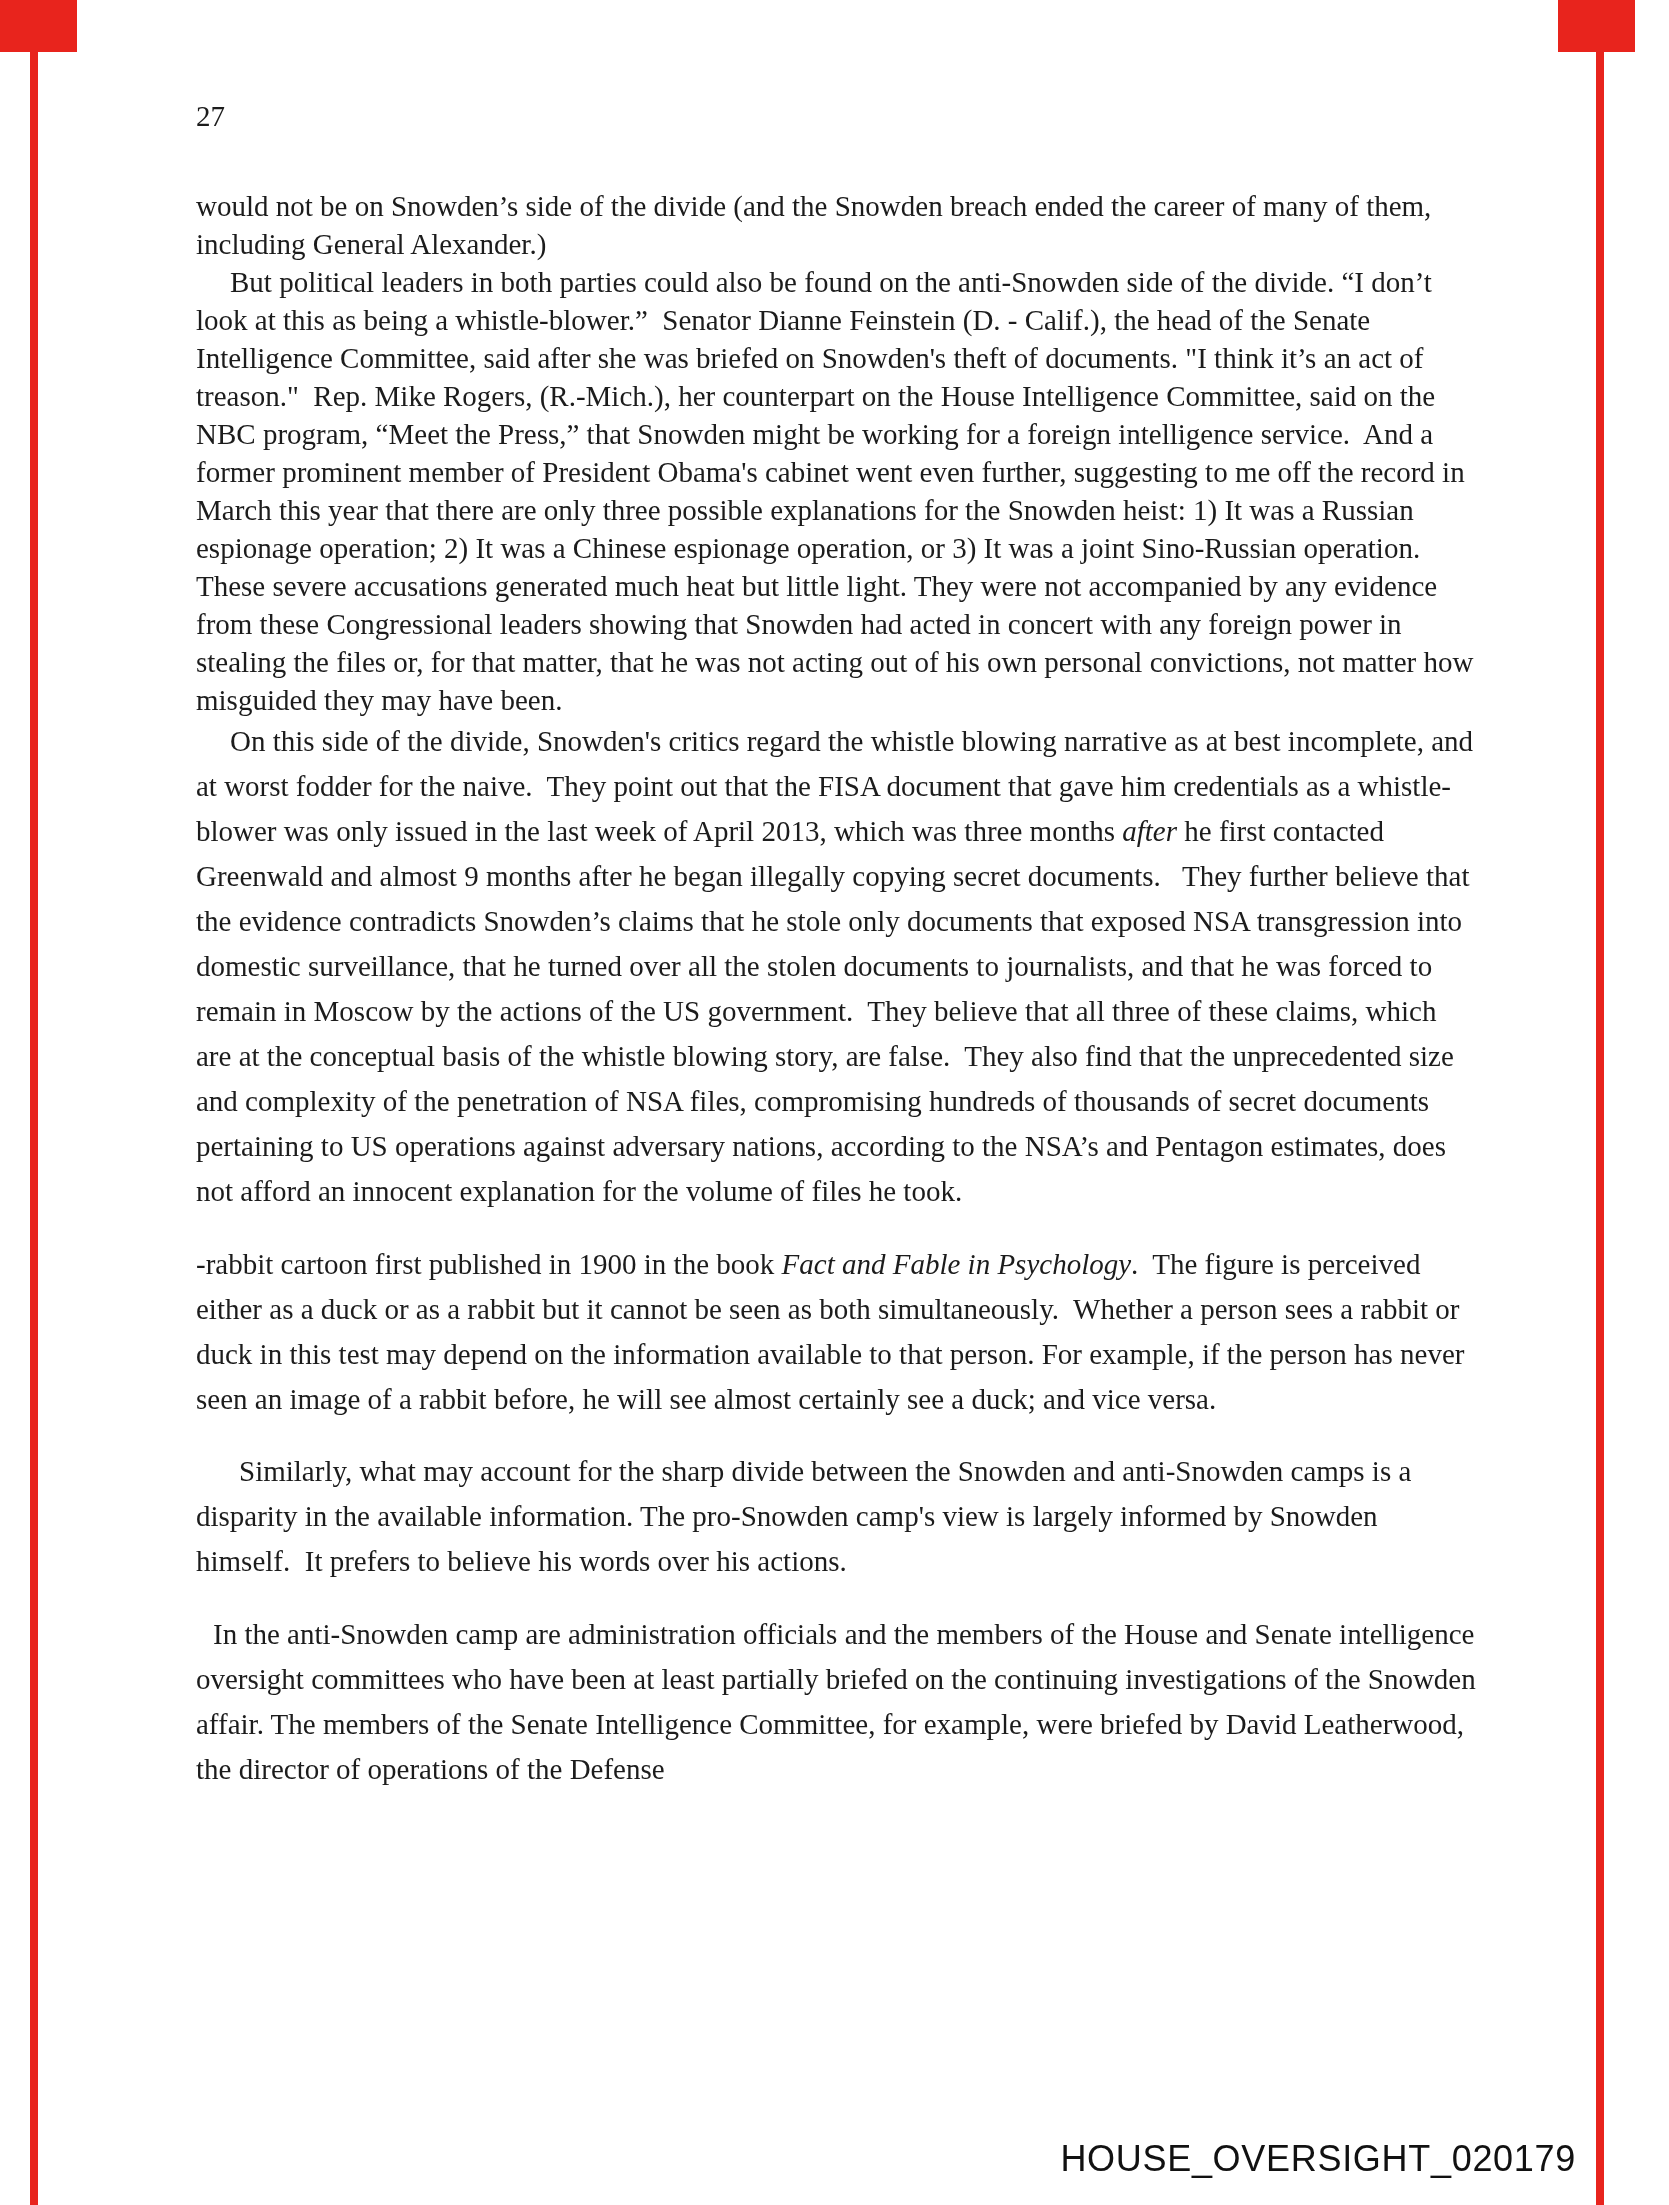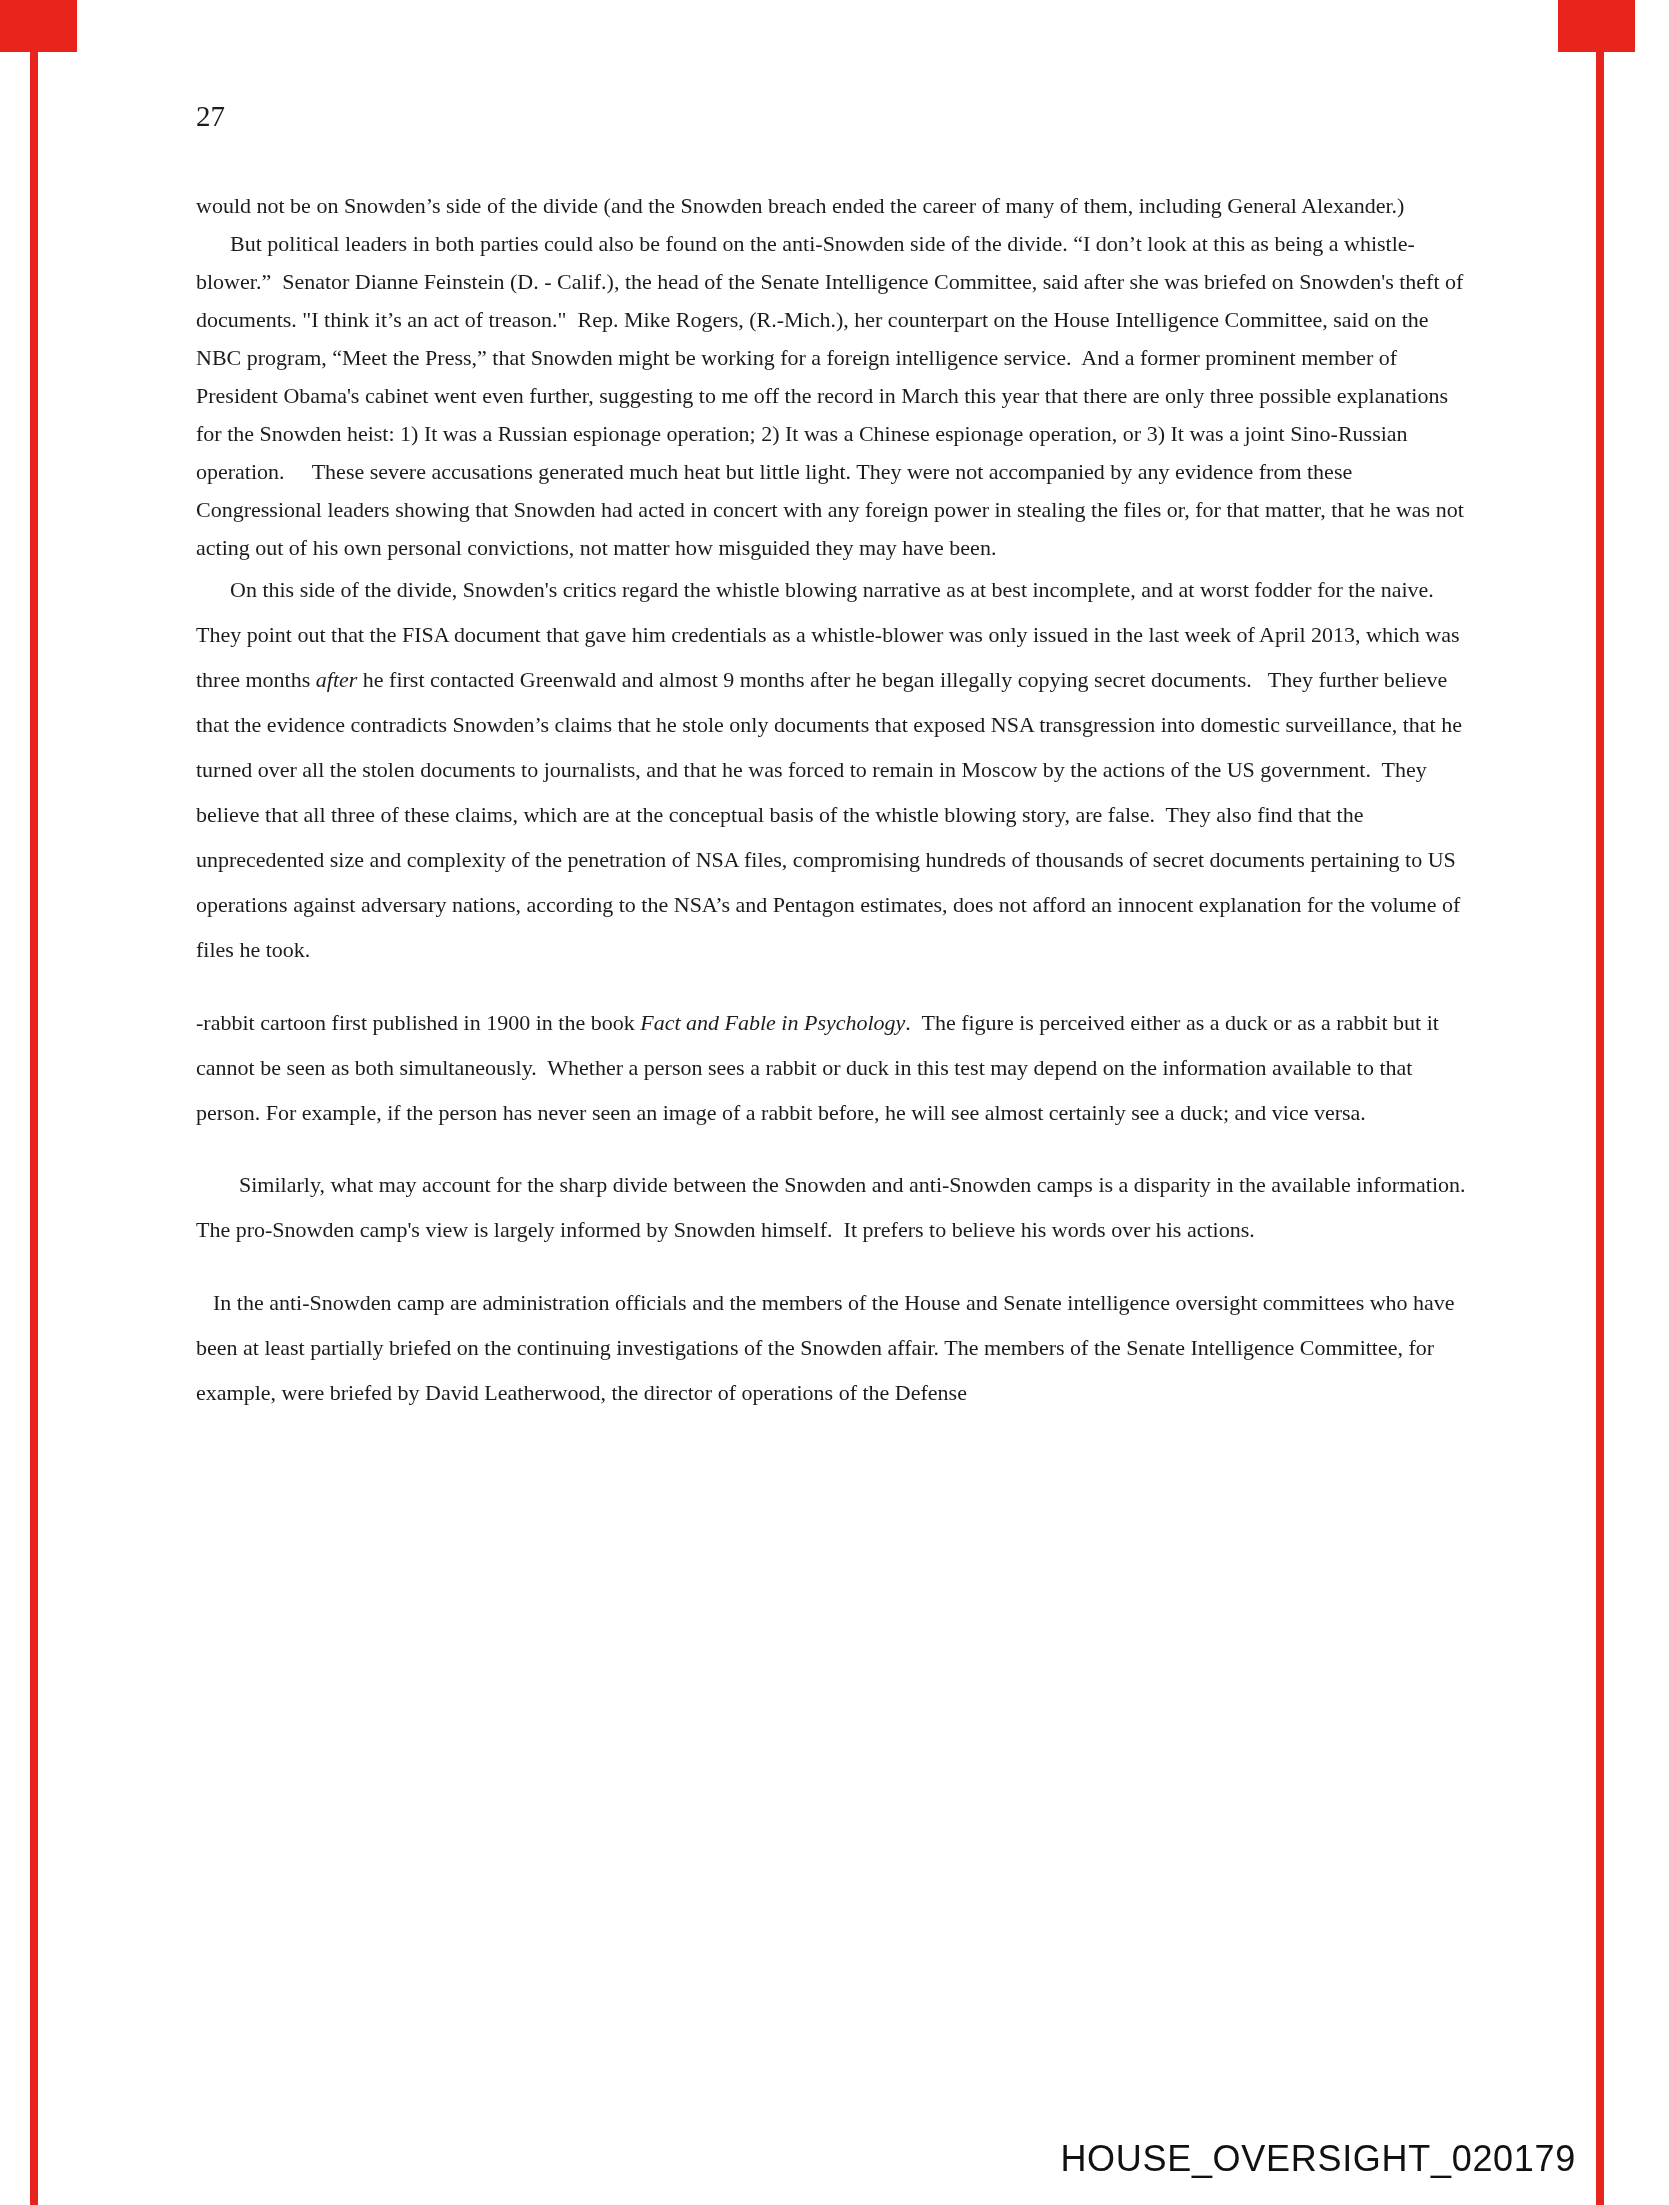--- a/index.html
+++ b/index.html
@@ -32,21 +32,21 @@
     line-height: 38px;
   }
   .body-text {
     position: absolute;
     left: 196px;
     top: 187px;
     width: 1283px;
   }
   .para {
     margin: 0;
-    font-size: 22px;
+    font-size: 29px;
     line-height: 38px;
     text-align: left;
     white-space: pre-wrap;
   }
   .para.loose { line-height: 45px; }
   .para.space-before { margin-top: 27.5px; }
   .italic { font-style: italic; }
 
   .footer-id {
     position: absolute;

